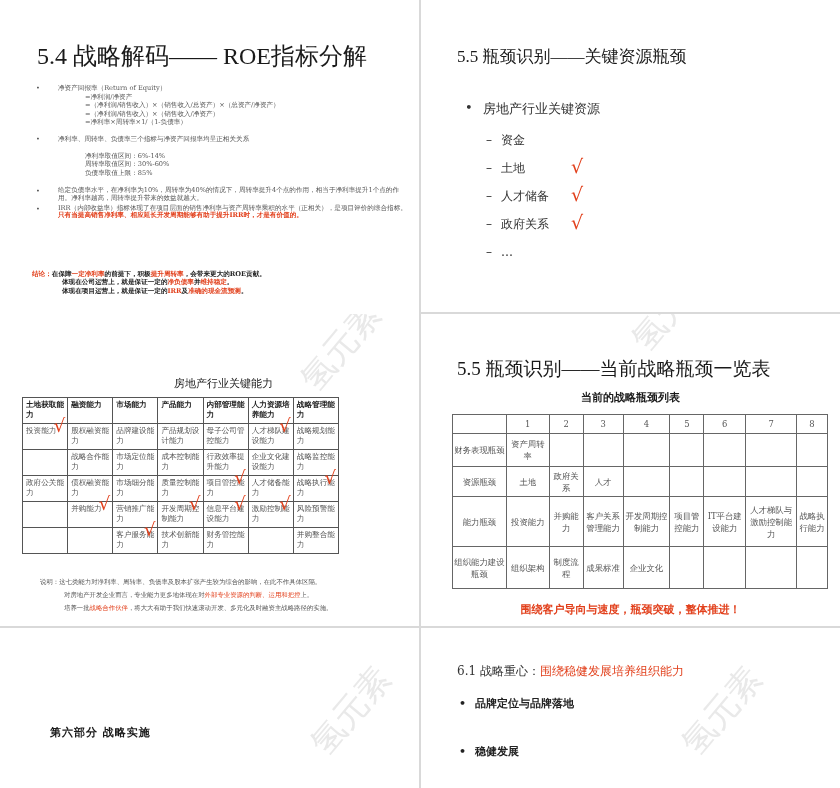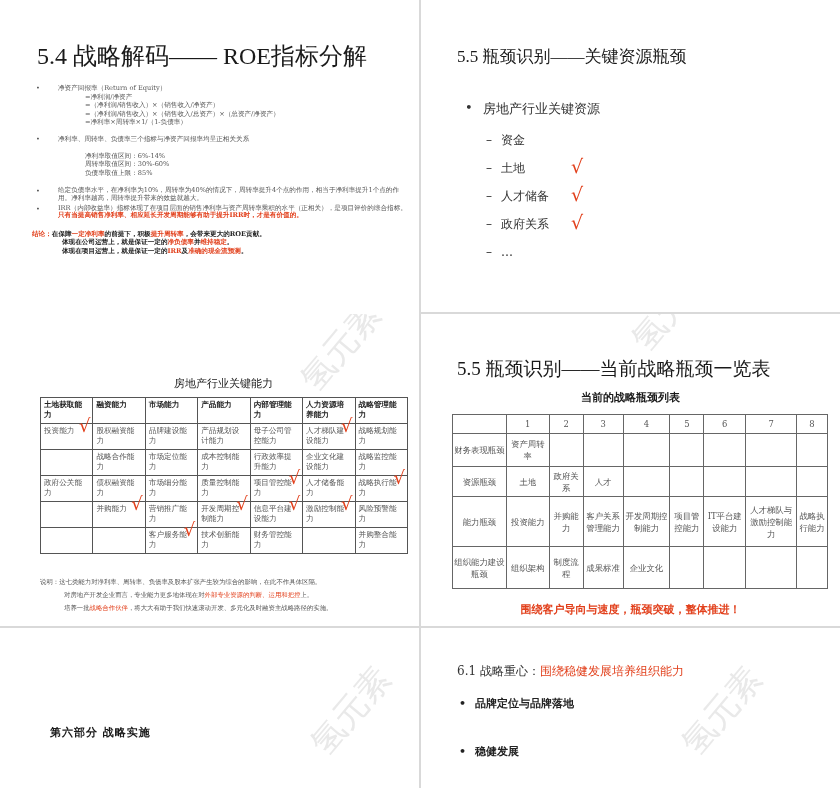--- a/index.html
+++ b/index.html
@@ -18,36 +18,36 @@
   .check { color: #e2401c; font-family: "DejaVu Sans", sans-serif; font-style: normal; }
   .watermark { position: absolute; color: #e9e9e9; font-family: "DejaVu Sans", sans-serif; font-size: 34px; transform: rotate(-50deg); white-space: nowrap; pointer-events: none; }
 
   
   .s1 .title { left: 37px; top: 40px; font-size: 24px; }
   .s1 .body { position: absolute; left: 32px; top: 84px; width: 380px; font-size: 6.6px; line-height: 8.6px; color: #555; }
   .s1 .bullet-row { position: relative; padding-left: 26px; }
   .s1 .bullet-row .dot { position: absolute; left: 4px; top: 0; }
   .s1 .indent2 { padding-left: 27px; }
   .s1 .gap { height: 8px; }
-  .s1 .concl { font-weight: bold; color: #222; }
+  .s1 .concl { font-weight: bold; color: #222; margin-top: 40px; }
   .s1 .concl-line { padding-left: 30px; font-weight: bold; color: #222; }
 
   
   .s2 .title { left: 36px; top: 45px; font-size: 17px; }
   .s2 .list { position: absolute; left: 40px; top: 100px; font-size: 13px; color: #333; }
   .s2 .lvl1 { position: relative; padding-left: 22px; margin-bottom: 12px; }
   .s2 .lvl1 .dot { position: absolute; left: 4px; }
   .s2 .lvl2 { position: relative; padding-left: 40px; height: 28px; line-height: 20px; font-size: 12px; }
   .s2 .lvl2 .dash { position: absolute; left: 25px; }
   .s2 .lvl2 .check { position: absolute; left: 110px; top: -2px; font-size: 19px; }
 
   
   .s3 .title { left: 37px; top: 34px; font-size: 17px; }
   .s3 .subtitle { position: absolute; left: 0; width: 100%; text-align: center; top: 62px; font-size: 11px; font-family: "DejaVu Sans", sans-serif; padding-left: 28px; }
-  .s3 table { position: absolute; left: 40px; top: 83px; width: 368px; border-collapse: collapse; font-size: 7.6px; color: #555; }
+  .s3 table { position: absolute; left: 22px; top: 83px; width: 317px; border-collapse: collapse; font-size: 7.6px; color: #555; }
   .s3 td, .s3 th { border: 1px solid #555; vertical-align: top; padding: 2px 3px; height: 26px; width: 53px; text-align: left; line-height: 10px; font-weight: normal; position: relative; }
   .s3 th { font-weight: bold; color: #222; }
   .s3 table { border: 1.5px solid #333; }
   .s3 .cm { position: absolute; right: 2px; top: -3px; font-size: 18px; color: #e2401c; }
   .s3 .note { position: absolute; left: 40px; top: 262px; font-size: 6.4px; line-height: 13px; color: #555; width: 375px; }
   .s3 .note .i { padding-left: 24px; }
 
   
   .s4 .title { left: 36px; top: 42px; font-size: 19px; }
   .s4 .subtitle { position: absolute; left: 0; width: 100%; text-align: center; top: 76px; font-size: 11px; font-weight: bold; font-family: "DejaVu Sans", sans-serif; }
@@ -72,22 +72,22 @@
 </head>
 <body>
 
 <div class="slide s1">
   <div class="title">5.4  战略解码—— ROE指标分解</div>
   <div class="body">
     <div class="bullet-row">
       <span class="dot">•</span>
       <div>净资产回报率（Return of Equity）</div>
       <div class="indent2">=净利润/净资产</div>
+      <div class="indent2">=（净利润/销售收入）×（销售收入/总资产）×（总资产/净资产）</div>
       <div class="indent2">=（净利润/销售收入）×（销售收入/净资产）</div>
-      <div class="indent2">=（净利润/销售收入）×（销售收入/总资产）×（总资产/净资产）</div>
       <div class="indent2">=净利率×周转率×1/（1-负债率）</div>
     </div>
     <div class="gap"></div>
     <div class="bullet-row">
       <span class="dot">•</span>
       <div>净利率、周转率、负债率三个指标与净资产回报率均呈正相关关系</div>
       <div style="height:8px"></div>
       <div class="indent2">净利率取值区间：6%-14%</div>
       <div class="indent2">周转率取值区间：30%-60%</div>
       <div class="indent2">负债率取值上限：85%</div>

